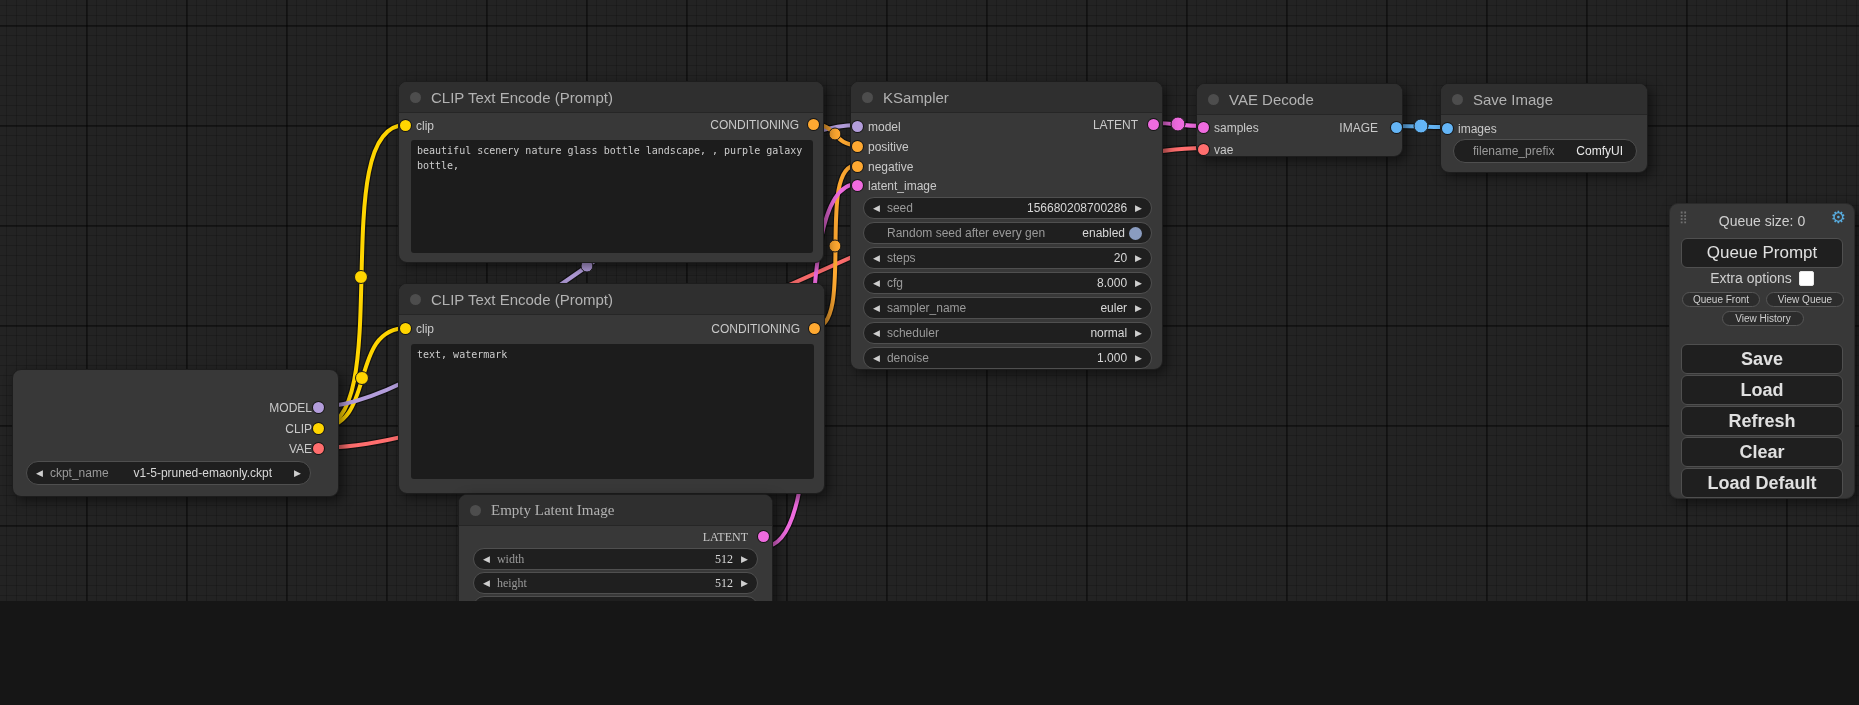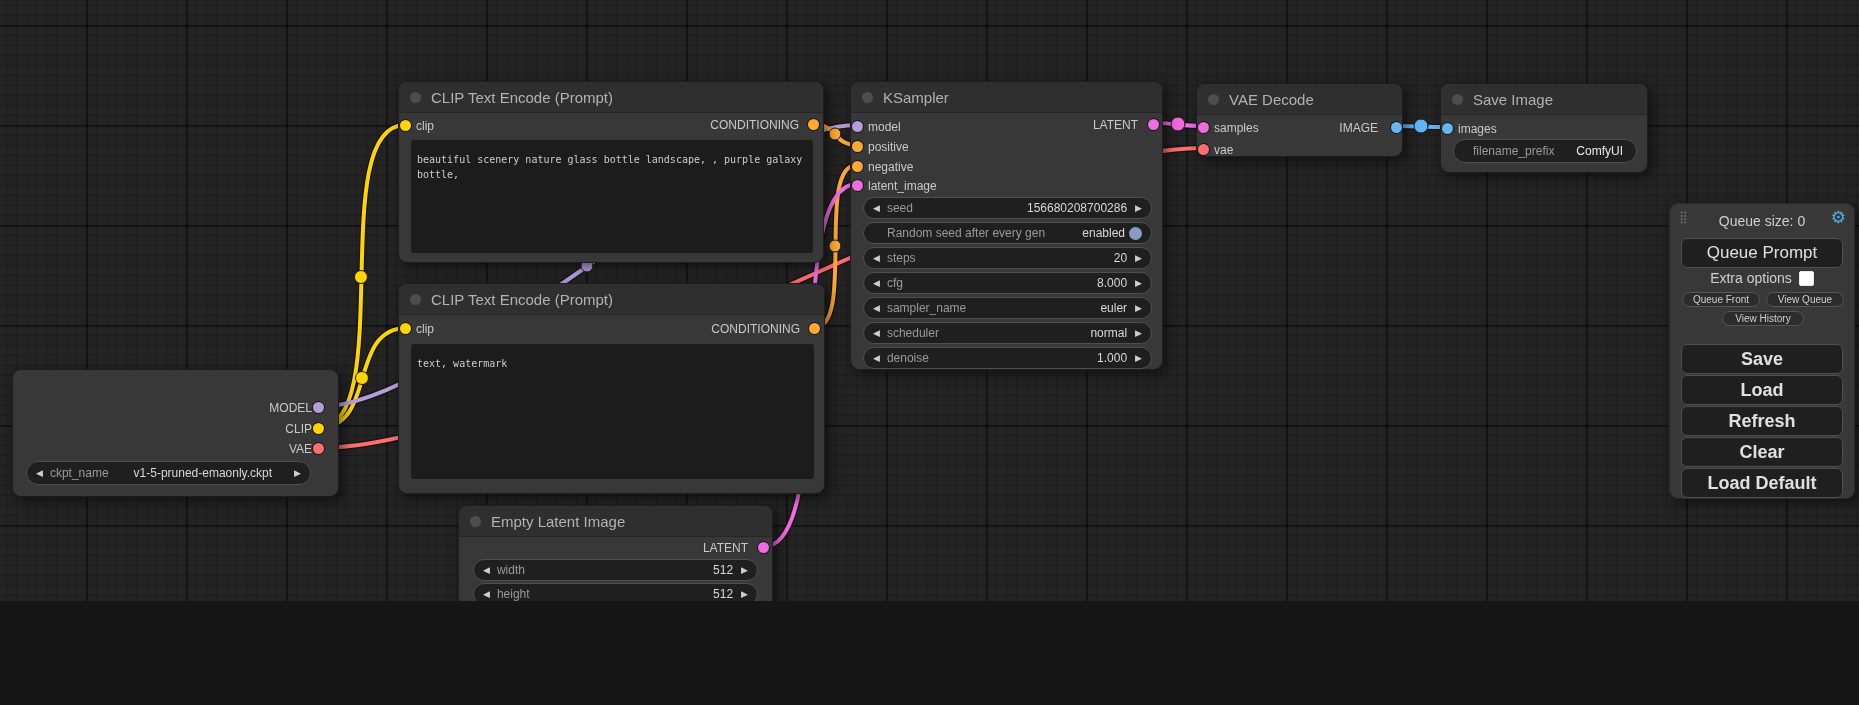--- a/index.html
+++ b/index.html
@@ -38,21 +38,21 @@
   }
   .widget .arr{font-size:9px;color:#cfcfcf;flex:0 0 auto;line-height:1;}
   .widget .wl{color:#9a9a9a;margin-left:7px;}
   .widget .wv{margin-left:auto;margin-right:8px;color:#d8d8d8;}
   .widget.noarrows .wl{margin-left:7px;}
   .widget.noarrows .wv{margin-right:4px;}
   .toggle-dot{width:13px;height:13px;border-radius:50%;background:#8a9cc0;flex:0 0 auto;}
   .ntext{
     position:absolute;background:#1c1c1c;border-radius:3px;box-sizing:border-box;
     font-family:"DejaVu Sans Mono",monospace;font-size:10px;line-height:1.45;
-    color:#cccccc;padding:13px 6px;white-space:pre-wrap;word-break:break-word;overflow:hidden;
+    color:#cccccc;padding:4px 6px;white-space:pre-wrap;word-break:break-word;overflow:hidden;
   }
   
   #queue-panel{
     position:absolute;left:1669px;top:203px;width:186px;height:296px;z-index:3;
     background:#383838;border:1px solid #2a2a2a;border-radius:9px;
     box-shadow:4px 4px 12px rgba(0,0,0,.5);box-sizing:border-box;color:#d0d0d0;
   }
   .qheader{position:relative;height:30px;}
   .qdrag{position:absolute;left:9px;top:6px;font-size:12px;color:#707070;letter-spacing:1px;}
   .qsize{position:absolute;left:0;right:0;top:9px;text-align:center;font-size:14px;color:#cfcfcf;}
@@ -229,21 +229,21 @@
       <span>Save Image</span>
     </div>
     <span class="sdot c-image" style="left:1px;top:39px;"></span>
     <span class="slabel" style="left:17px;top:37px;">images</span>
     <div class="widget noarrows" style="left:12px;top:55px;width:184px;height:24px;border-radius:13px;">
       <span class="wl" style="margin-left:10px;">filename_prefix</span>
       <span class="wv" style="color:#eaeaea;">ComfyUI</span>
     </div>
   </div>
 
-  <div class="node" style="left:458px;top:505px;width:315px;height:133px;">
+  <div class="node" style="left:458px;top:494px;width:315px;height:133px;font-family:Liberation Serif, serif;">
     <div class="ntitle">
       <span class="tdot"></span>
       <span>Empty Latent Image</span>
     </div>
     <span class="slabel out" style="right:24px;top:34px;">LATENT</span>
     <span class="sdot c-latent" style="left:299px;top:36px;"></span>
     <div class="widget" style="left:14px;top:53px;width:285px;">
       <span class="arr">◀</span>
       <span class="wl">width</span>
       <span class="wv">512</span>

